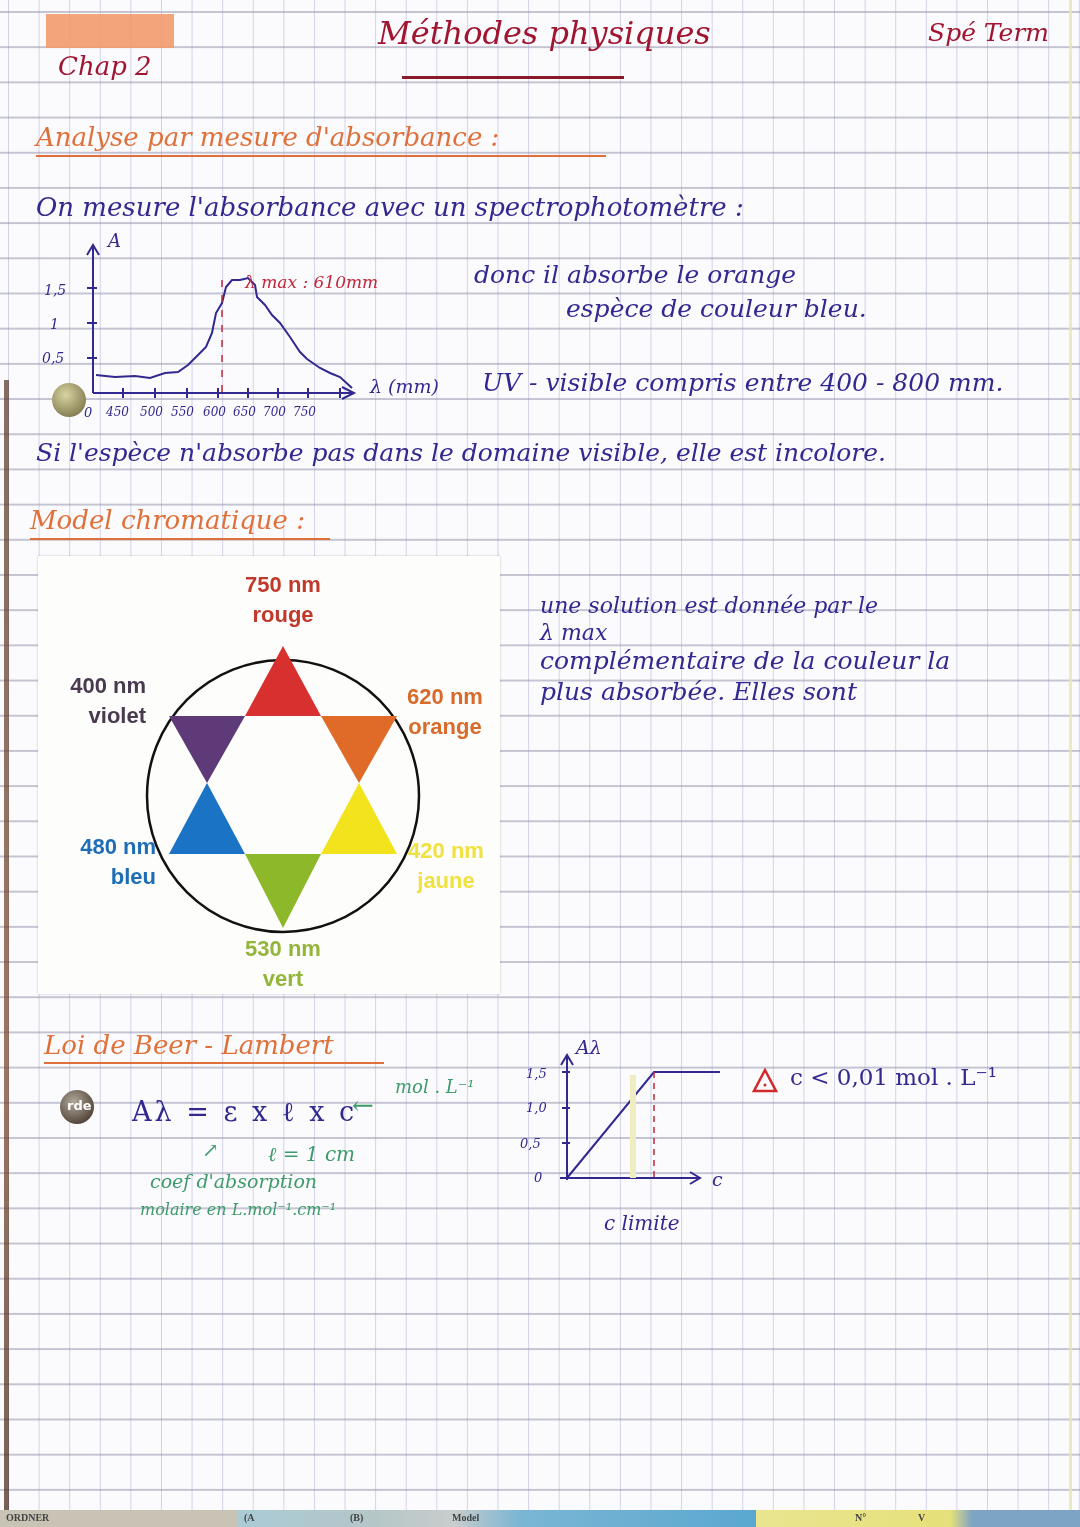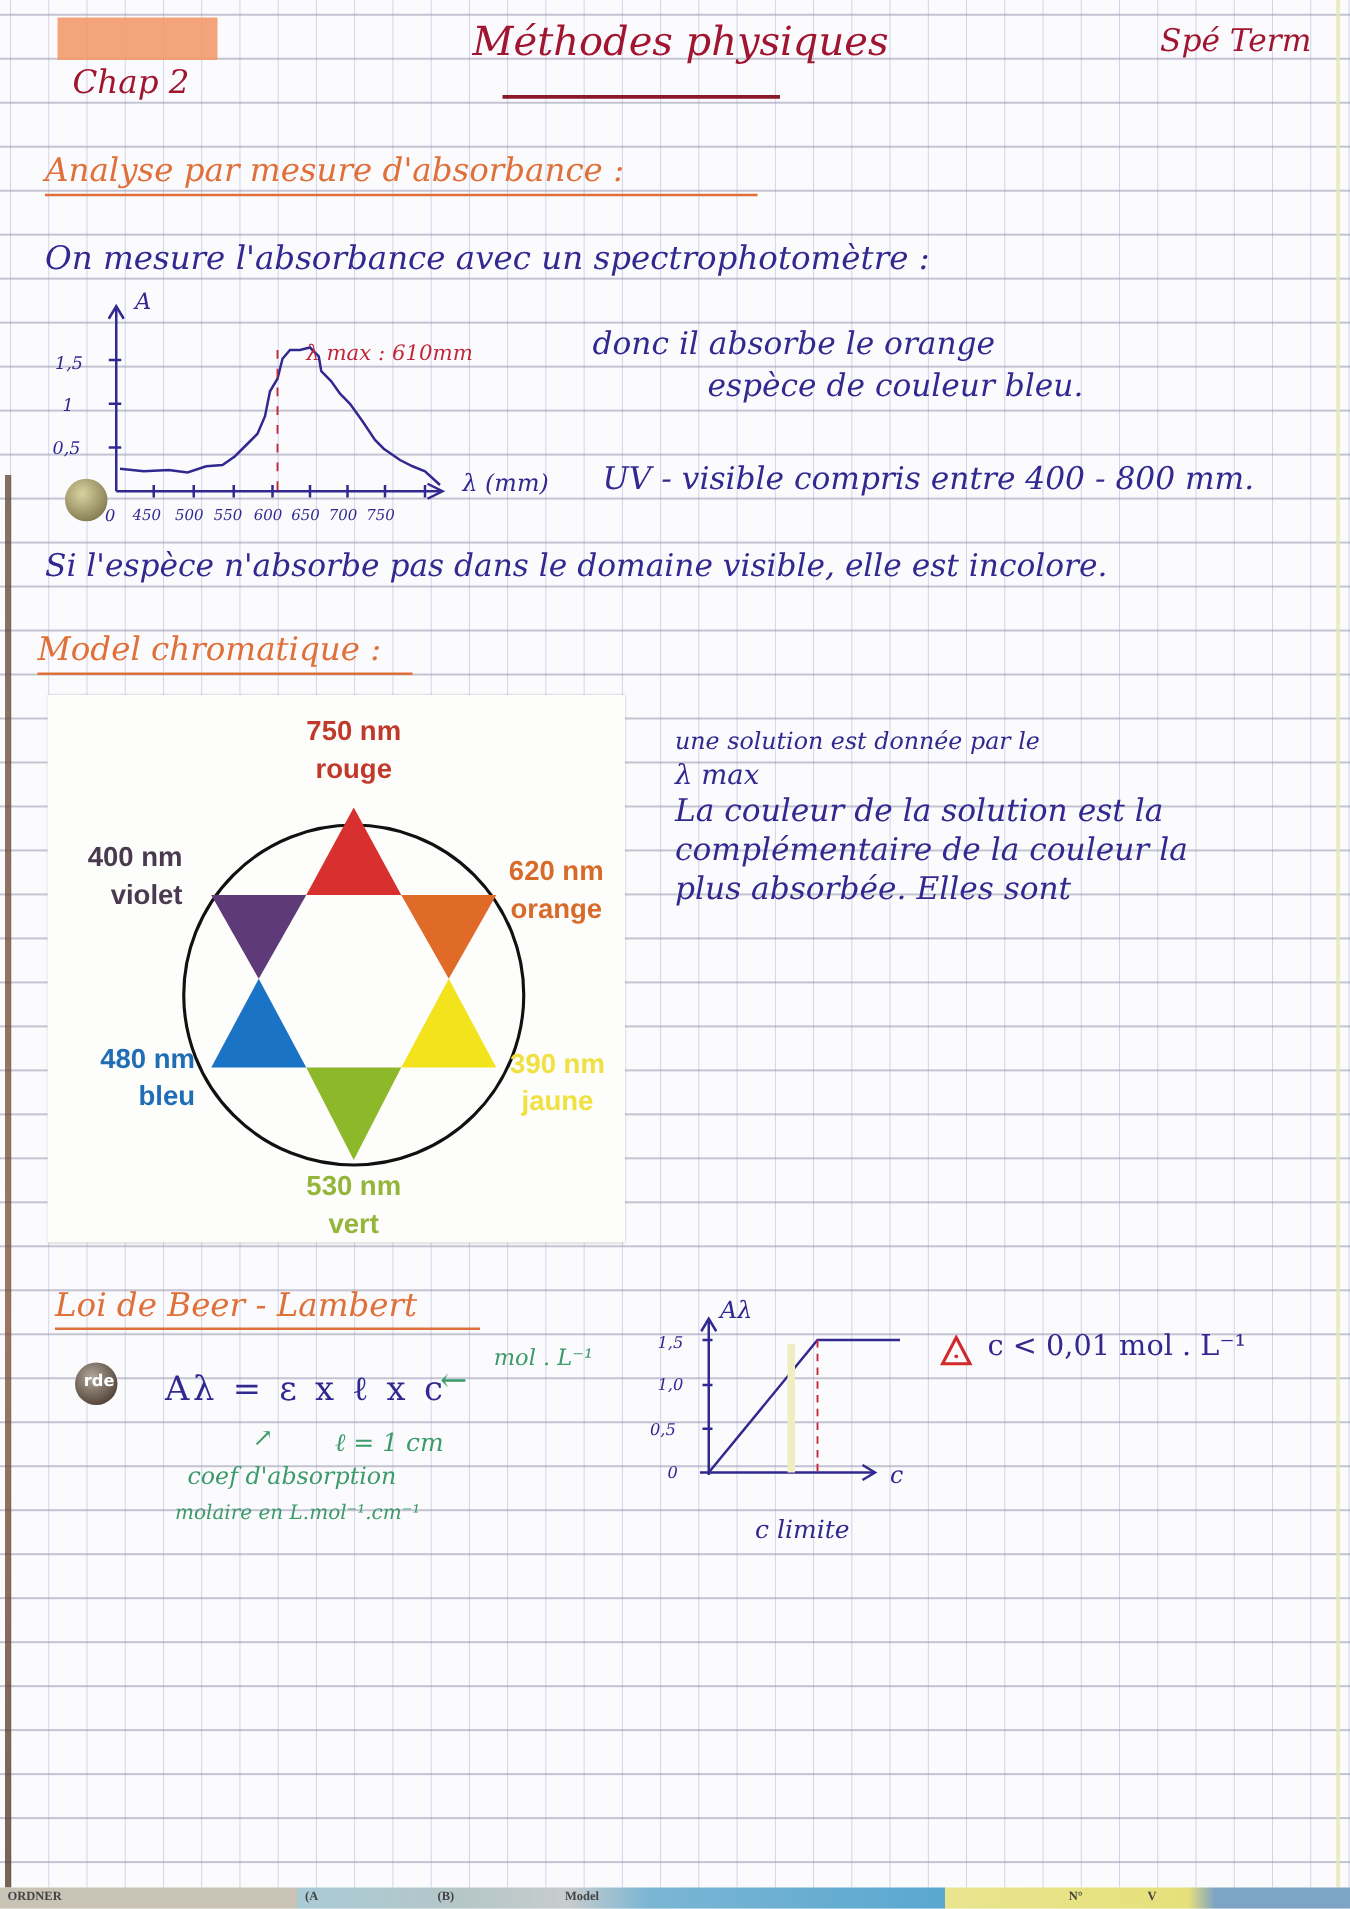--- a/index.html
+++ b/index.html
@@ -133,41 +133,40 @@
   </svg>
   <div class="wheel-label" style="left:170px; top:14px; width:150px; color:#c0392b;">
     <div>750 nm</div>
       <div>rouge</div>
   </div>
   <div class="wheel-label" style="left:352px; top:126px; width:110px; color:#d86a2a;">
     <div>620 nm</div>
       <div>orange</div>
   </div>
   <div class="wheel-label" style="left:358px; top:280px; width:100px; color:#f0e040;">
-    <div>390 nm</div>
+    <div>420 nm</div>
       <div>jaune</div>
   </div>
   <div class="wheel-label" style="left:170px; top:378px; width:150px; color:#93b53a;">
     <div>530 nm</div>
       <div>vert</div>
   </div>
   <div class="wheel-label" style="left:8px; top:276px; width:110px; color:#1f6eb5; text-align:right;">
     <div>480 nm</div>
       <div>bleu</div>
   </div>
   <div class="wheel-label" style="left:8px; top:115px; width:100px; color:#4a3a50; text-align:right;">
     <div>400 nm</div>
       <div>violet</div>
   </div>
 </div>
 
 <div style="position:absolute; left:540px; top:578px;">
-  <div class="hw blue" style="position:relative; font-size:19px; line-height:31px;">une solution est donnée par le</div>
+  <div class="hw blue" style="position:relative; font-size:22px; line-height:31px;margin-top:12px;">une solution est donnée par le</div>
   <div class="hw blue" style="position:relative; font-size:22px; line-height:24px;">λ max</div>
-  <div class="hw blue" style="position:relative; font-size:25px; line-height:31px;">La couleur de la solution est la</div>
   <div class="hw blue" style="position:relative; font-size:25px; line-height:31px;">complémentaire de la couleur la</div>
   <div class="hw blue" style="position:relative; font-size:25px; line-height:31px;">plus absorbée. Elles sont</div>
 </div>
 
 <div class="hw orange" style="left:44px; top:1030px; font-size:26px;">Loi de Beer - Lambert</div>
 <div class="heading-ul" style="left:44px; top:1062px; width:340px; background:#e0703a;"></div>
 
 <div class="pin dark" style="left:60px; top:1090px;">
     <span>rde</span>
   </div>

